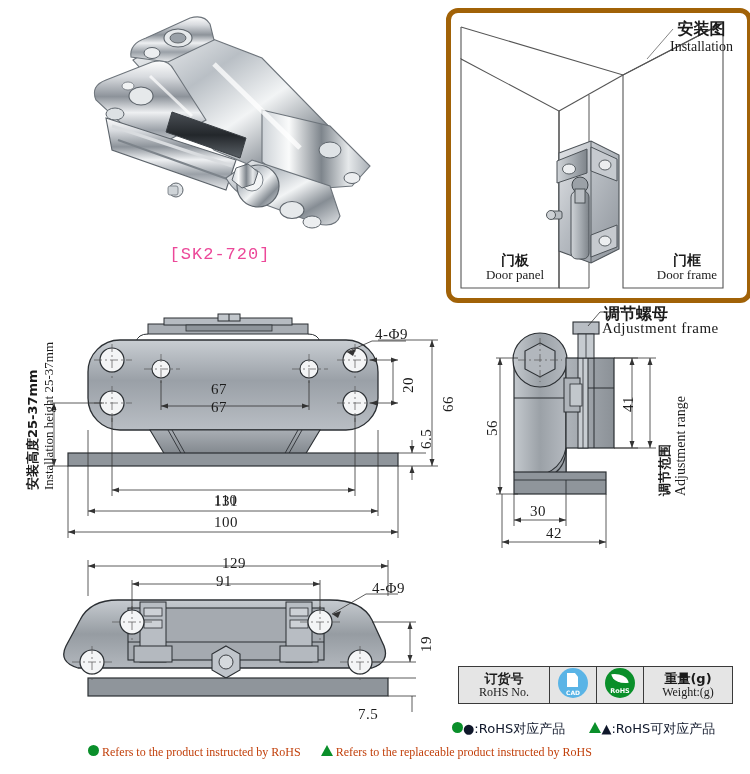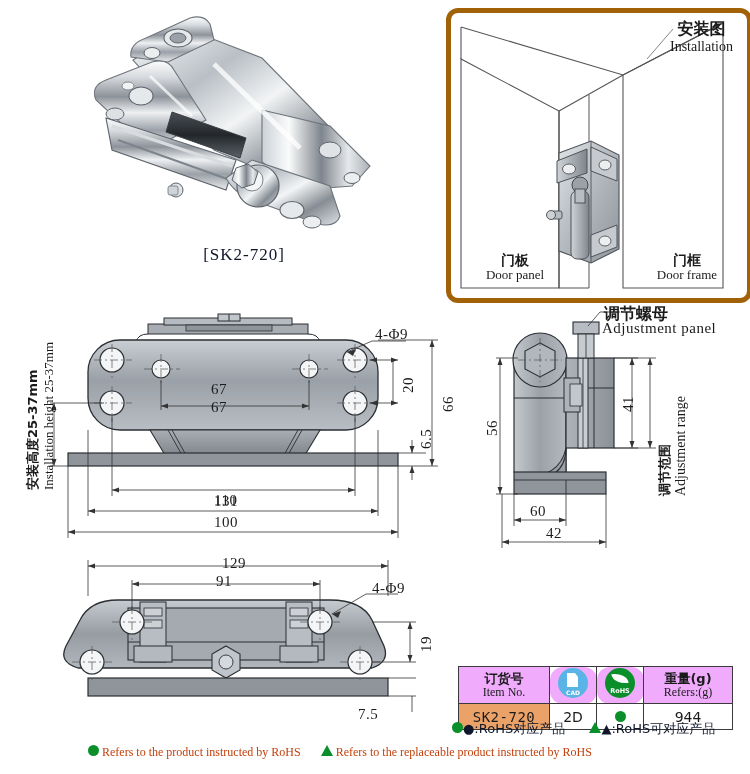--- a/index.html
+++ b/index.html
@@ -7,44 +7,44 @@
        font-family:"Liberation Serif",serif;color:#1a1a1a;}
   .abs{position:absolute;}
   .dim{font-family:"Liberation Serif",serif;font-size:15px;color:#1d1d1d;letter-spacing:.5px;}
   .cn{font-family:"DejaVu Sans",sans-serif;font-weight:bold;}
   .en{font-family:"Liberation Serif",serif;}
   .rot90{transform:rotate(-90deg);transform-origin:0 0;white-space:nowrap;}
 
   
   #photo-panel{left:0;top:0;width:440px;height:300px;}
   #photo-caption{left:0;top:245px;width:440px;text-align:center;
-    font-family:Liberation Serif, serif;font-size:17px;letter-spacing:1px;color:#0f172a;margin-left:24px;}
+    font-family:Liberation Mono, monospace;font-size:17px;letter-spacing:1px;color:#ec4899;}
 
   
   #install-panel{left:446px;top:8px;width:296px;height:285px;
      border:5px solid #a16207;border-radius:12px;background:#fff;}
   #install-title{right:14px;top:8px;text-align:center;line-height:1.05;}
   #install-title .cn{font-size:16px;}
   #install-title .en{font-size:14px;}
   .inst-lbl{text-align:center;line-height:1.05;}
   .inst-lbl .cn{font-size:14px;display:block;}
   .inst-lbl .en{font-size:13px;display:block;}
 
   
   #spec-table{left:458px;top:666px;border-collapse:collapse;
       font-family:"DejaVu Sans",sans-serif;}
   #spec-table td{border:1px solid #3a3a3a;text-align:center;vertical-align:middle;}
-  #spec-table .hd{background:#f0abfc;height:33px;}
+  #spec-table .hd{background:#e5e5e5;height:33px;}
   #spec-table .hd .cn{font-size:13px;display:block;line-height:1.05;}
   #spec-table .hd .en{font-size:12px;display:block;line-height:1.05;
       font-family:"Liberation Serif",serif;font-weight:normal;}
   #spec-table .bd{height:23px;background:#fff;}
   #spec-table .item-cell{background:#eaa268;font-family:"DejaVu Sans Mono",monospace;
       font-size:14px;letter-spacing:.5px;}
-  #spec-table .cad-cell,#spec-table .rohs-cell{width:44px;border-radius:13px;}
+  #spec-table .cad-cell,#spec-table .rohs-cell{width:44px;}
   #spec-table .val{font-family:"DejaVu Sans",sans-serif;font-size:14px;}
 
   .cad-icon{width:30px;height:30px;border-radius:50%;background:#5ab4e6;
      display:inline-block;position:relative;}
   .cad-icon .pg{position:absolute;left:9px;top:5px;width:11px;height:14px;background:#fff;
      clip-path:polygon(0 0,72% 0,100% 26%,100% 100%,0 100%);}
   .cad-icon .tx{position:absolute;left:0;bottom:2px;width:100%;text-align:center;
      font-size:6px;color:#fff;font-family:"DejaVu Sans",sans-serif;font-weight:bold;}
   .rohs-icon{width:30px;height:30px;border-radius:50%;background:#0a8f2a;
      display:inline-block;position:relative;}
@@ -402,26 +402,26 @@
         <polygon points="172,148 169.5,141 174.5,141"></polygon>
       <polygon points="190,58 187.5,65 192.5,65"></polygon>
         <polygon points="190,148 187.5,141 192.5,141"></polygon>
       <polygon points="54,220 61,217.5 61,222.5"></polygon>
         <polygon points="106,220 99,217.5 99,222.5"></polygon>
       <polygon points="42,242 49,239.5 49,244.5"></polygon>
         <polygon points="146,242 139,239.5 139,244.5"></polygon>
     </g>
   </svg>
   <div class="abs cn" style="left:144px;top:4px;font-size:16px;">调节螺母</div>
-  <div class="abs en" style="left:142px;top:20px;font-size:15px;letter-spacing:.5px;">Adjustment panel</div>
+  <div class="abs en" style="left:142px;top:20px;font-size:15px;letter-spacing:.5px;">Adjustment frame</div>
   <div class="abs dim rot90" style="left:24px;top:136px;">56</div>
   <div class="abs dim rot90" style="left:160px;top:112px;">41</div>
   <div class="abs rot90 cn" style="left:196px;top:196px;font-size:13px;">调节范围</div>
   <div class="abs rot90 en" style="left:213px;top:196px;font-size:14px;">Adjustment range</div>
-  <div class="abs dim" style="left:70px;top:203px;">60</div>
+  <div class="abs dim" style="left:70px;top:203px;">30</div>
   <div class="abs dim" style="left:86px;top:225px;">42</div>
 </div>
 
 <div class="abs" style="left:0;top:550px;width:460px;height:190px;">
   <svg width="460" height="190" viewBox="0 0 460 190">
     <defs>
       <linearGradient id="bplate" x1="0" y1="0" x2="0" y2="1">
         <stop offset="0%" stop-color="#c6cbd0"></stop>
           <stop offset="50%" stop-color="#969ca2"></stop>
         <stop offset="100%" stop-color="#b2b7bd"></stop>
@@ -498,46 +498,38 @@
   <div class="abs dim" style="left:372px;top:30px;">4-Φ9</div>
   <div class="abs dim rot90" style="left:418px;top:102px;">19</div>
   <div class="abs dim" style="left:358px;top:156px;">7.5</div>
 </div>
 
 <table class="abs" id="spec-table">
   <tbody>
       <tr>
     <td class="hd" style="width:88px;">
       <span class="cn">订货号</span>
-      <span class="en">Item No.</span>
+      <span class="en">RoHS No.</span>
     </td>
     <td class="hd cad-cell">
       <span class="cad-icon">
         <span class="pg"></span>
         <span class="tx">CAD</span>
       </span>
     </td>
     <td class="hd rohs-cell">
       <span class="rohs-icon">
         <span class="lf"></span>
         <span class="tx">RoHS</span>
       </span>
     </td>
     <td class="hd" style="width:86px;margin-top:13px;">
       <span class="cn">重量(g)</span>
-      <span class="en">Refers:(g)</span>
+      <span class="en">Weight:(g)</span>
     </td>
-  </tr>
-  <tr>
-    <td class="bd item-cell">SK2-720</td>
-    <td class="bd val">2D</td>
-    <td class="bd">
-      <span class="gdot"></span>
-    </td>
-    <td class="bd val">944</td>
   </tr>
 </tbody>
   </table>
 
 <div class="abs" id="rohs-cn">
   <span class="gdot"></span><span>●:RoHS对应产品</span>
   <span style="display:inline-block;width:16px;"></span>
   <span class="gtri"></span><span>▲:RoHS可对应产品</span>
 </div>
 <div class="abs" id="rohs-en">

